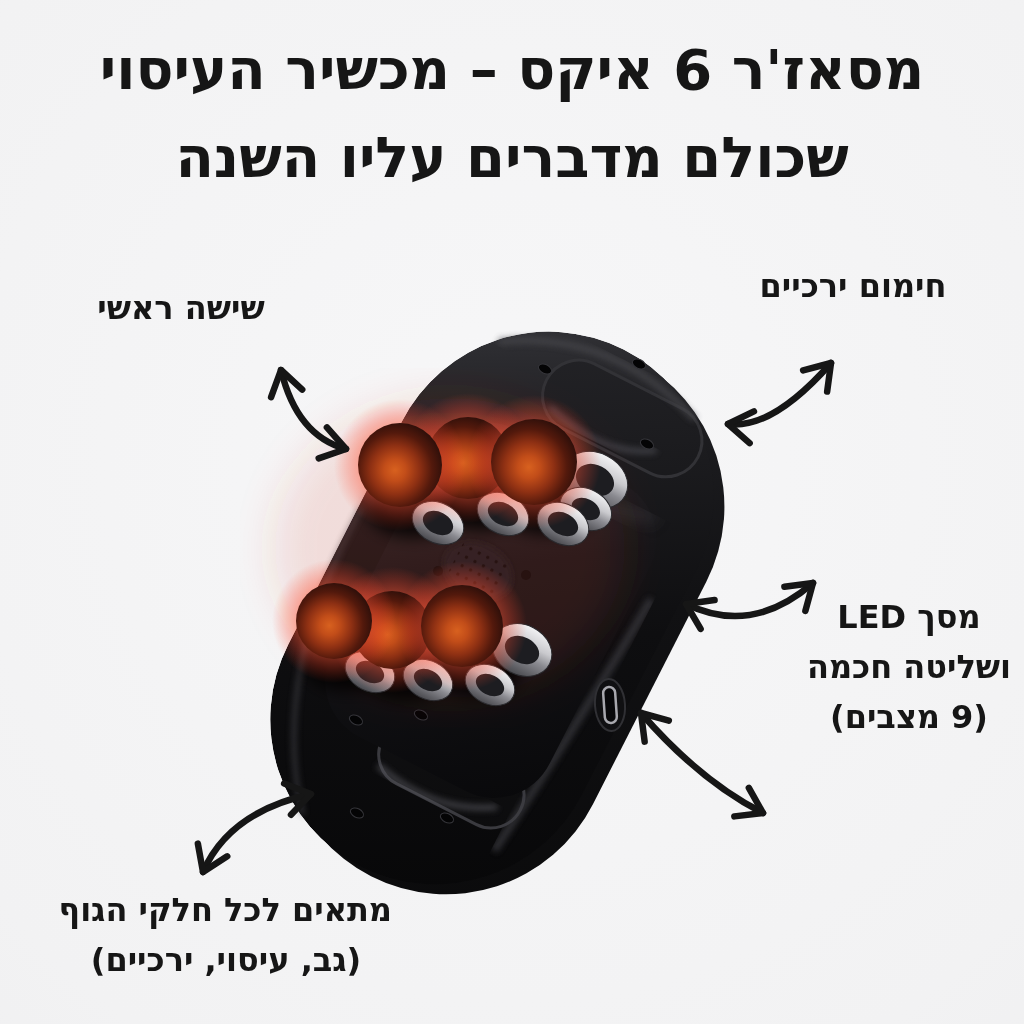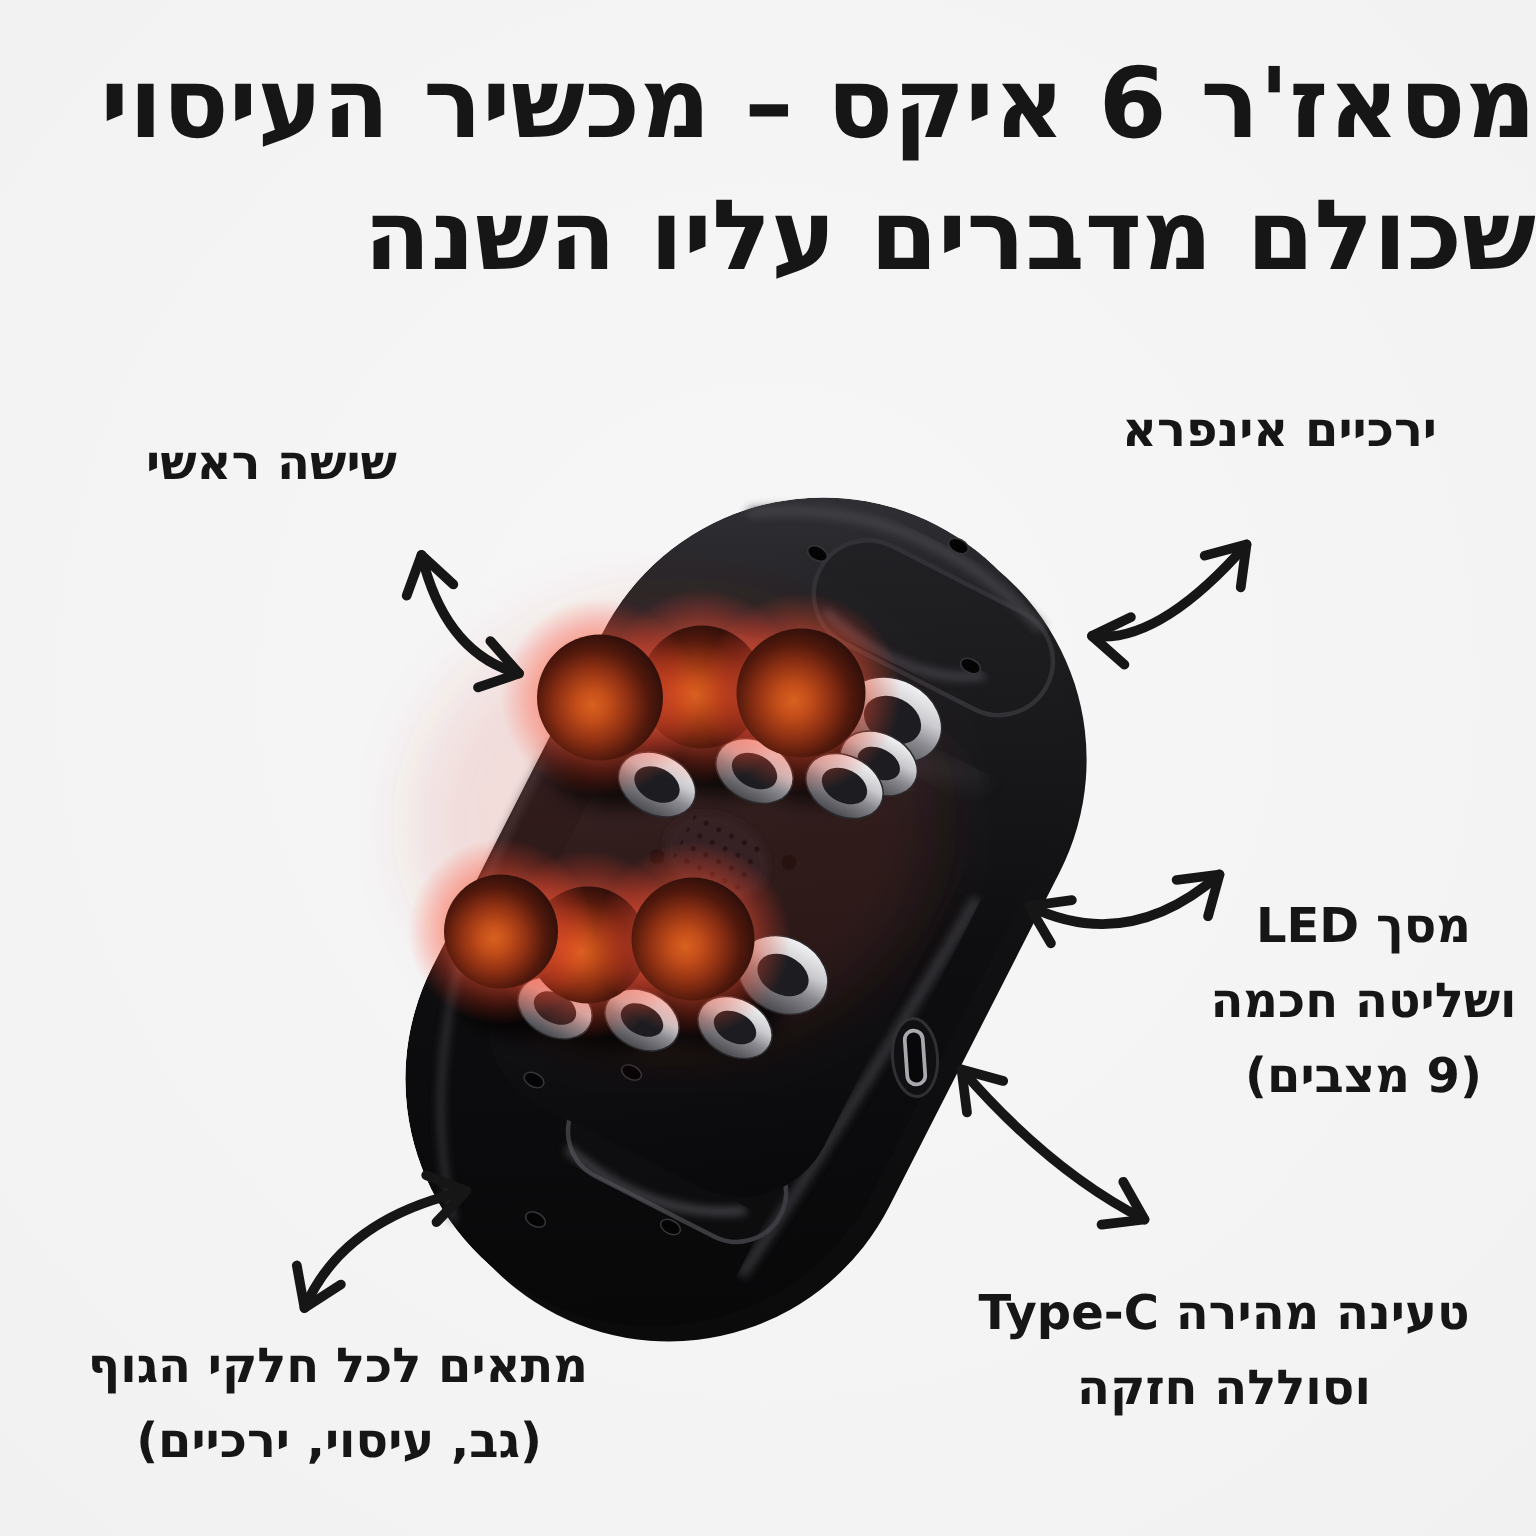--- a/index.html
+++ b/index.html
@@ -5,22 +5,22 @@
   html,body{margin:0;padding:0;}
   .canvas{
     position:relative;width:1024px;height:1024px;overflow:hidden;
     background:radial-gradient(120% 120% at 50% 45%, #f7f7f8 0%, #f2f2f3 55%, #eaeaec 100%);
     font-family:"DejaVu Sans","Liberation Sans",sans-serif;
     color:#161616;
   }
   .scene{position:absolute;inset:0;z-index:1;}
   .title{
     position:absolute;top:26px;left:0;right:0;z-index:2;margin:0;
-    text-align:right;direction:rtl;
-    font-size:65px;font-weight:bold;line-height:88px;letter-spacing:0px;
+    text-align:center;direction:rtl;
+    font-size:56px;font-weight:bold;line-height:88px;letter-spacing:0px;
   }
   .callout{
     position:absolute;z-index:2;direction:rtl;text-align:center;
     font-size:32px;font-weight:bold;line-height:50px;
   }
   .callout .cl{white-space:nowrap;}
   #co-heads   {top:283px;left:58px;width:246px;}
   #co-infrared{top:261px;left:720px;width:266px;}
   #co-led     {top:592px;left:760px;width:220px;margin-left:39px;}
   #co-charging{top:850px;left:636px;width:360px;}
@@ -202,32 +202,28 @@
   <h1 class="title">
     <div>מסאז'ר 6 איקס – מכשיר העיסוי</div>
     <div>שכולם מדברים עליו השנה</div>
   </h1>
 
   <div class="callout" id="co-heads">
     <div class="cl">שישה ראשי</div>
   </div>
 
   <div class="callout" id="co-infrared">
-    <div class="cl">ירכיים אינפרא</div>
+    <div class="cl">חימום ירכיים</div>
   </div>
 
   <div class="callout" id="co-led">
     <div class="cl">מסך LED</div>
     <div class="cl">ושליטה חכמה</div>
     <div class="cl">(9 מצבים)</div>
   </div>
 
-  <div class="callout" id="co-charging">
-    <div class="cl">טעינה מהירה Type-C</div>
-    <div class="cl">וסוללה חזקה</div>
-  </div>
 
   <div class="callout" id="co-body">
     <div class="cl">מתאים לכל חלקי הגוף</div>
     <div class="cl">(גב, עיסוי, ירכיים)</div>
   </div>
 
 </div>
 
 </body></html>

